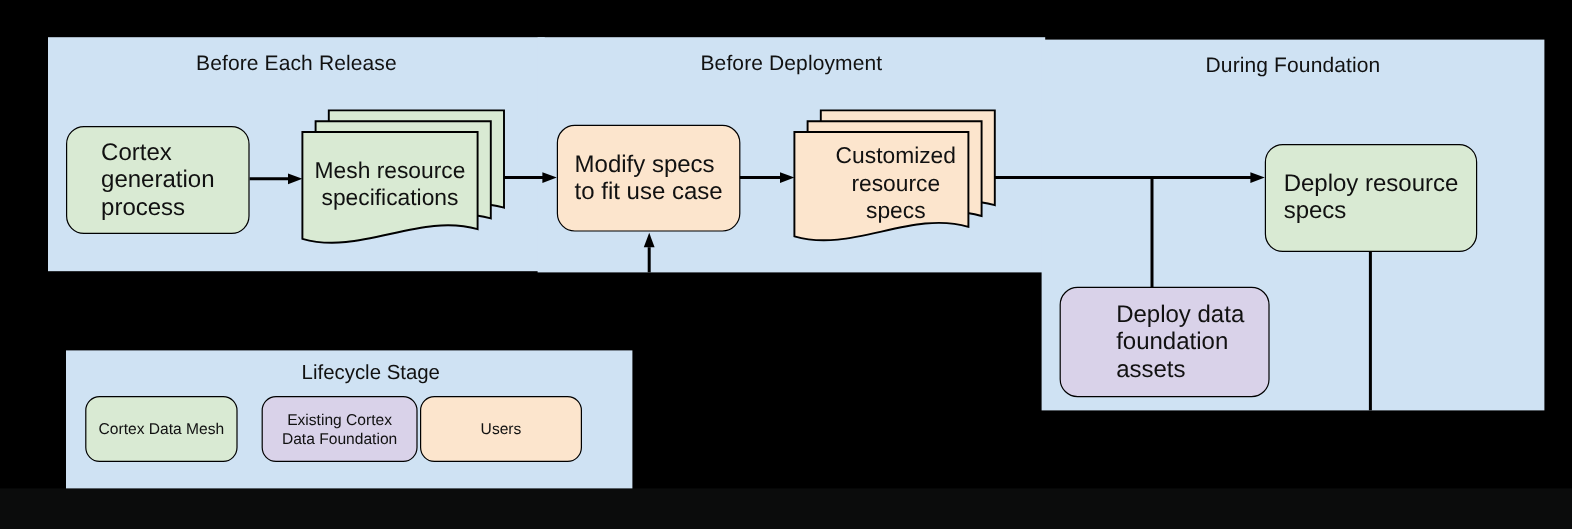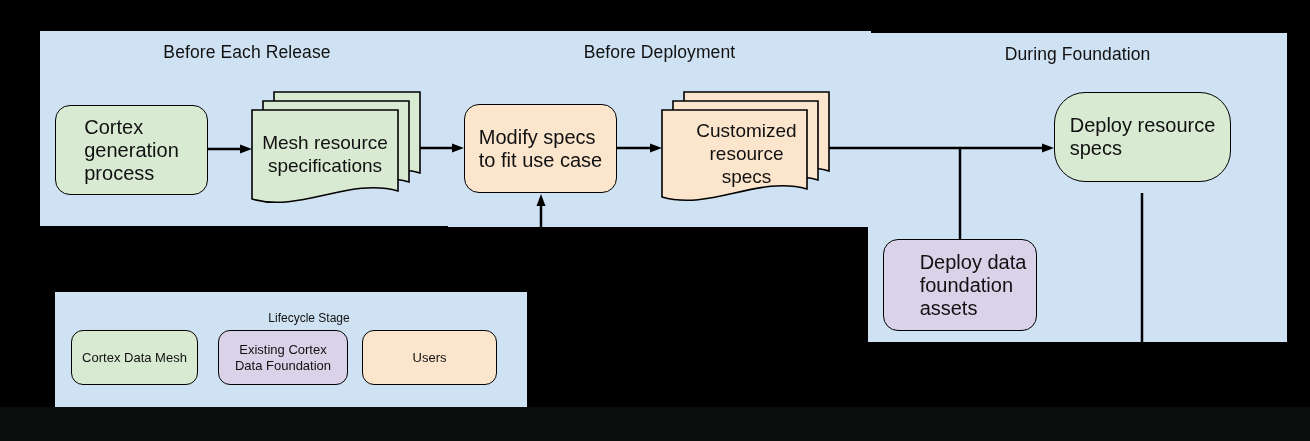--- a/index.html
+++ b/index.html
@@ -25,21 +25,21 @@
   .fill-peach{background:var(--peach_fill,#fce5cd);}
   .fill-purple{background:var(--purple_fill,#d9d2e9);}
   .docstack{position:absolute;z-index:2;overflow:visible;}
   .docstack path{stroke:var(--shape_border,#000);stroke-width:1.6px;}
   .docstack.green path{fill:var(--green_fill,#d9ead3);}
   .docstack.peach path{fill:var(--peach_fill,#fce5cd);}
   .doc-label{
     position:absolute;z-index:3;display:flex;align-items:center;justify-content:center;
     text-align:center;font-size:19px;line-height:23px;white-space:pre-line;color:var(--text,#111);
   }
-  .legend-title{position:absolute;top:19px;left:0;right:0;text-align:center;font-size:12px;color:var(--text,#111);margin-left:36px;}
+  .legend-title{position:absolute;top:9px;left:0;right:0;text-align:center;font-size:17px;color:var(--text,#111);margin-left:36px;}
   .chip{
     position:absolute;z-index:2;box-sizing:border-box;
     border:1.5px solid var(--shape_border,#000);border-radius:12px;
     display:flex;align-items:center;justify-content:center;text-align:center;
     font-size:13px;line-height:16px;white-space:pre-line;color:var(--text,#111);
   }
 </style>
 </head>
 <body>
 
@@ -113,31 +113,31 @@
 
   <svg class="docstack peach" style="left:661px;top:91px;" width="172" height="122" viewBox="0 0 172 122">
     <path transform="translate(23,1)" d="M0,0 H145 V79 C97,65 48,101 0,87 Z"></path>
     <path transform="translate(12,10)" d="M0,0 H145 V79 C97,65 48,101 0,87 Z"></path>
     <path transform="translate(1,19)" d="M0,0 H145 V79 C97,65 48,101 0,87 Z"></path>
   </svg>
   <div class="doc-label" style="left:662px;top:112px;width:145px;height:82px;padding-left:12px;">Customized
 resource
 specs</div>
 
-  <div class="node fill-purple" style="left:883px;top:239px;width:154px;height:92px;padding-left:26px;">
+  <div class="node fill-purple" style="left:883px;top:239px;width:175px;height:92px;padding-left:26px;">
     <span>Deploy data
 foundation
 assets</span>
   </div>
 
-  <div class="node fill-green" style="left:1054px;top:92px;width:177px;height:90px;border-radius:31px;">
+  <div class="node fill-green" style="left:1054px;top:120px;width:177px;height:90px;">
     <span>Deploy resource
 specs</span>
   </div>
 
   <div class="chip fill-green" style="left:71px;top:330px;width:127px;height:55px;">Cortex Data Mesh</div>
 
   <div class="chip fill-purple" style="left:218px;top:330px;width:130px;height:55px;">Existing Cortex
 Data Foundation</div>
 
-  <div class="chip fill-peach" style="left:362px;top:330px;width:135px;height:55px;">Users</div>
+  <div class="chip fill-peach" style="left:350px;top:330px;width:135px;height:55px;">Users</div>
 
 </div>
 
 </body></html>

